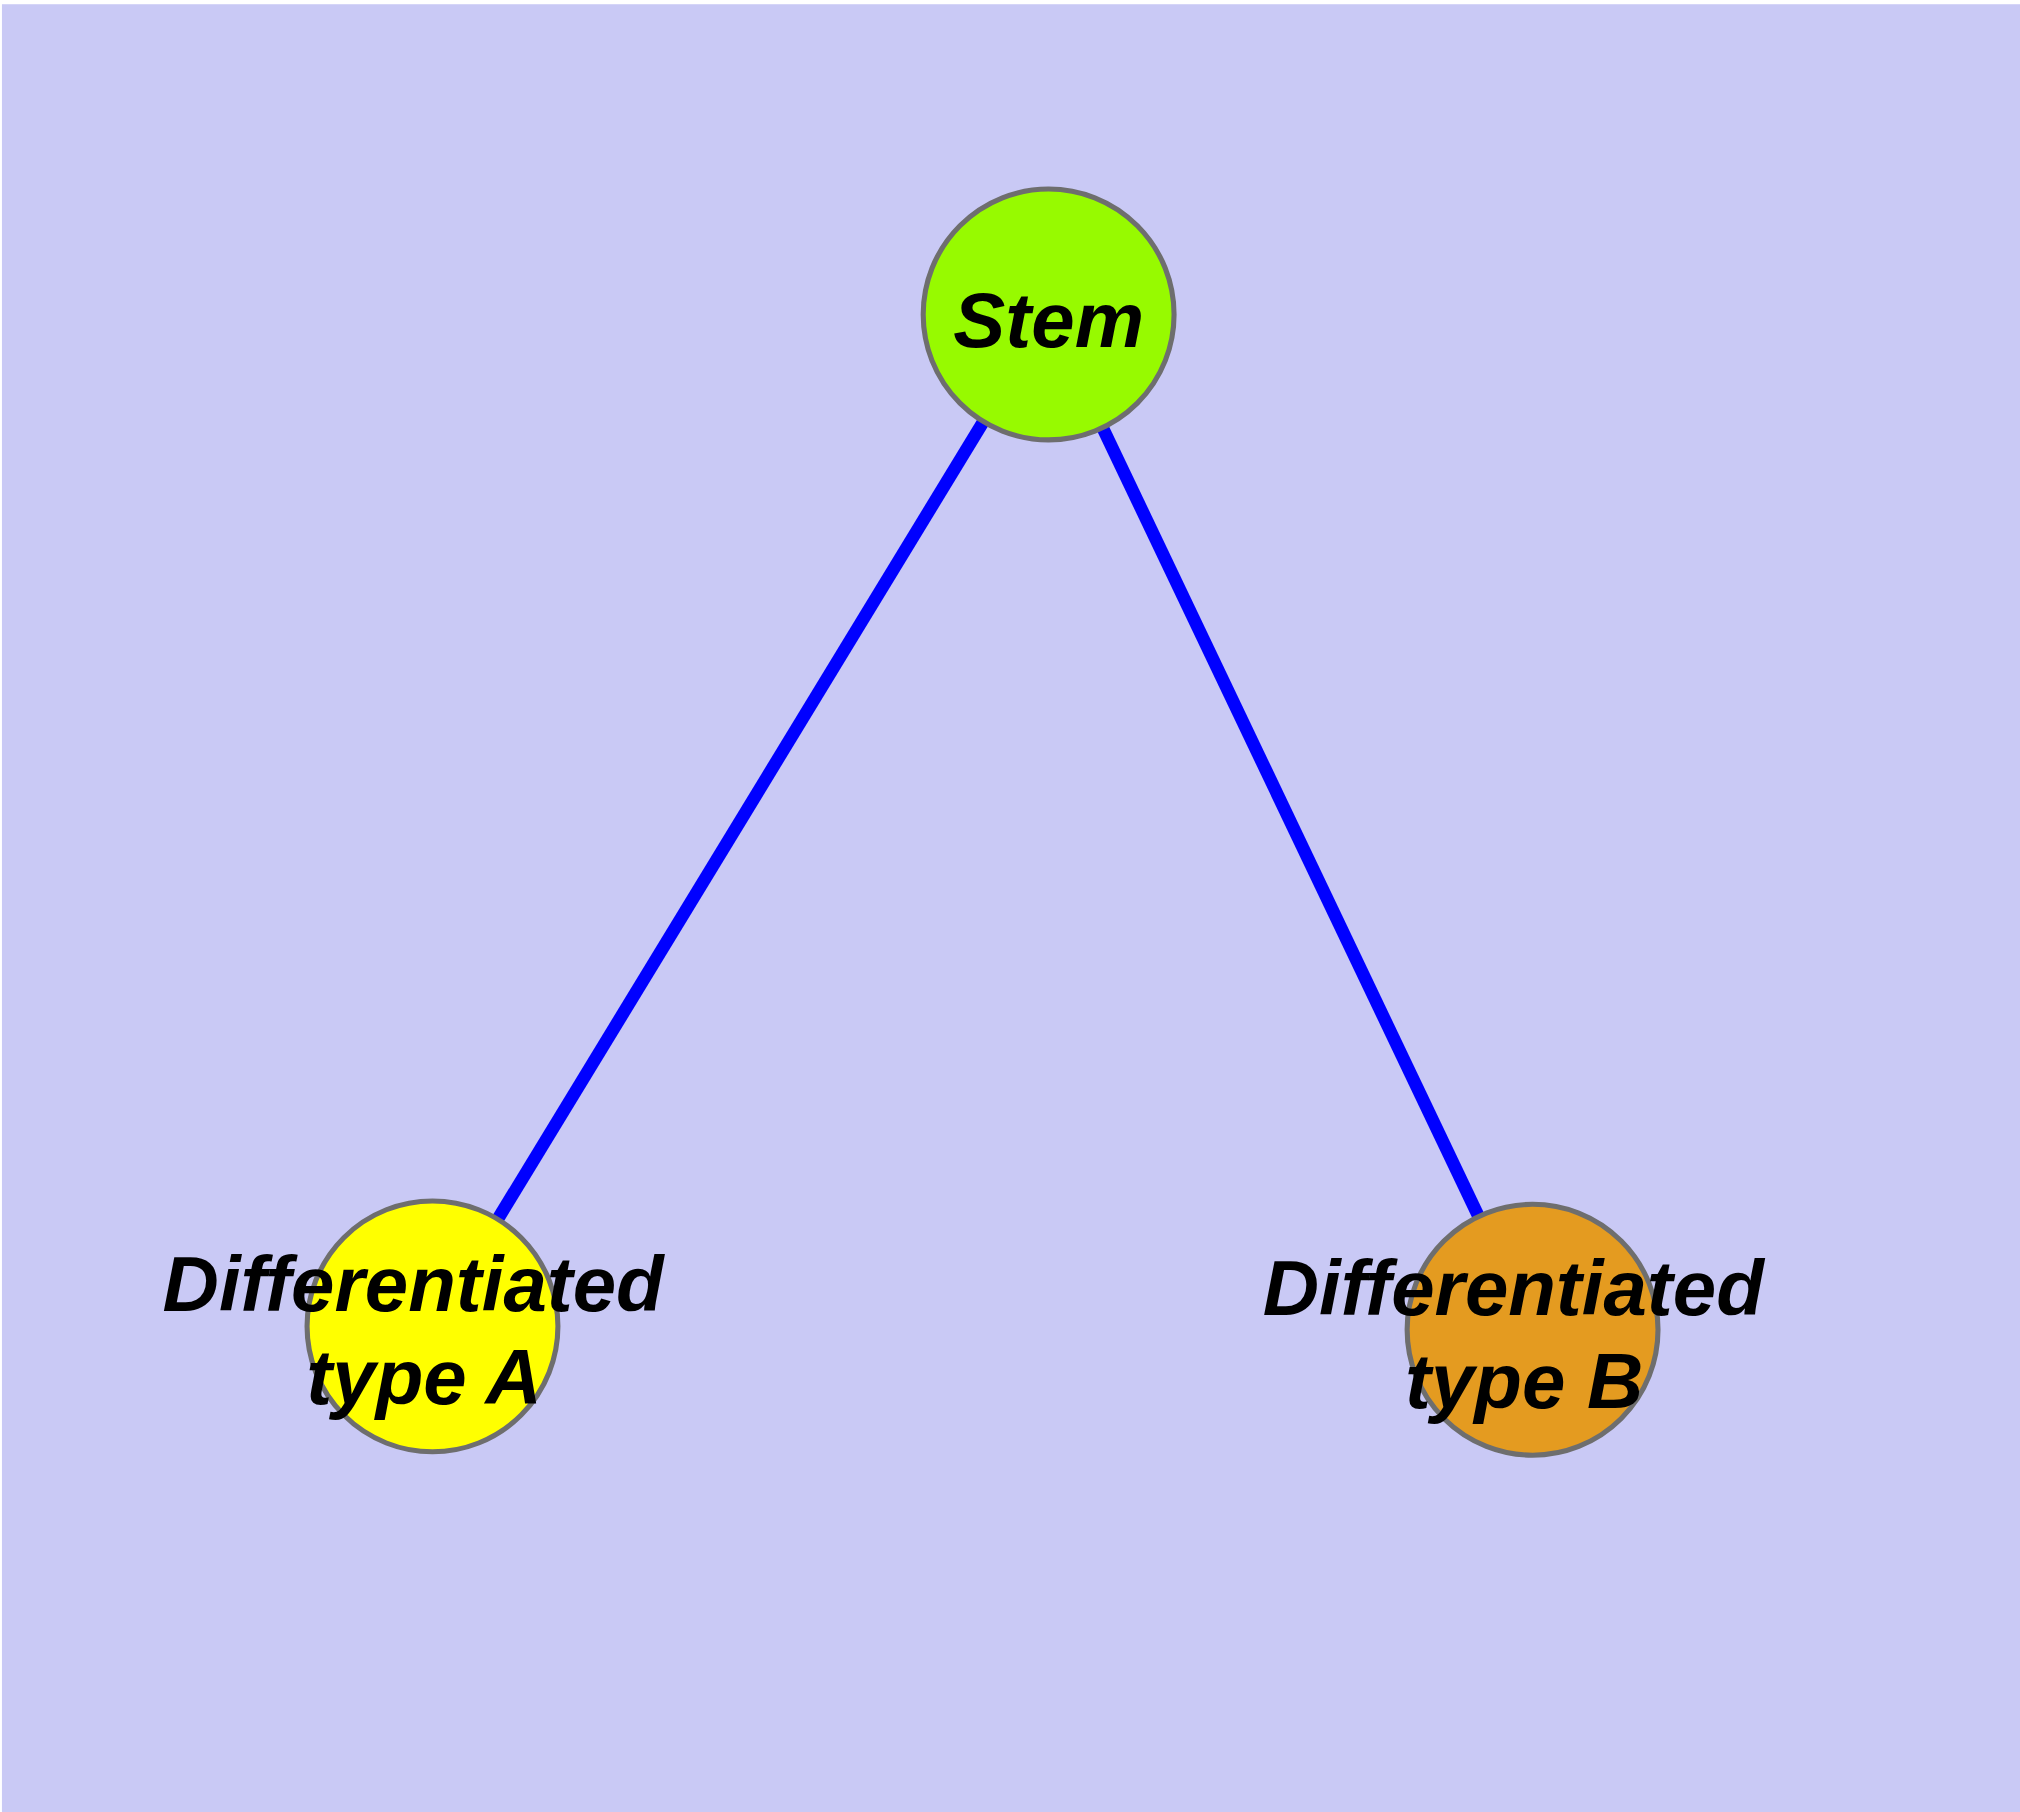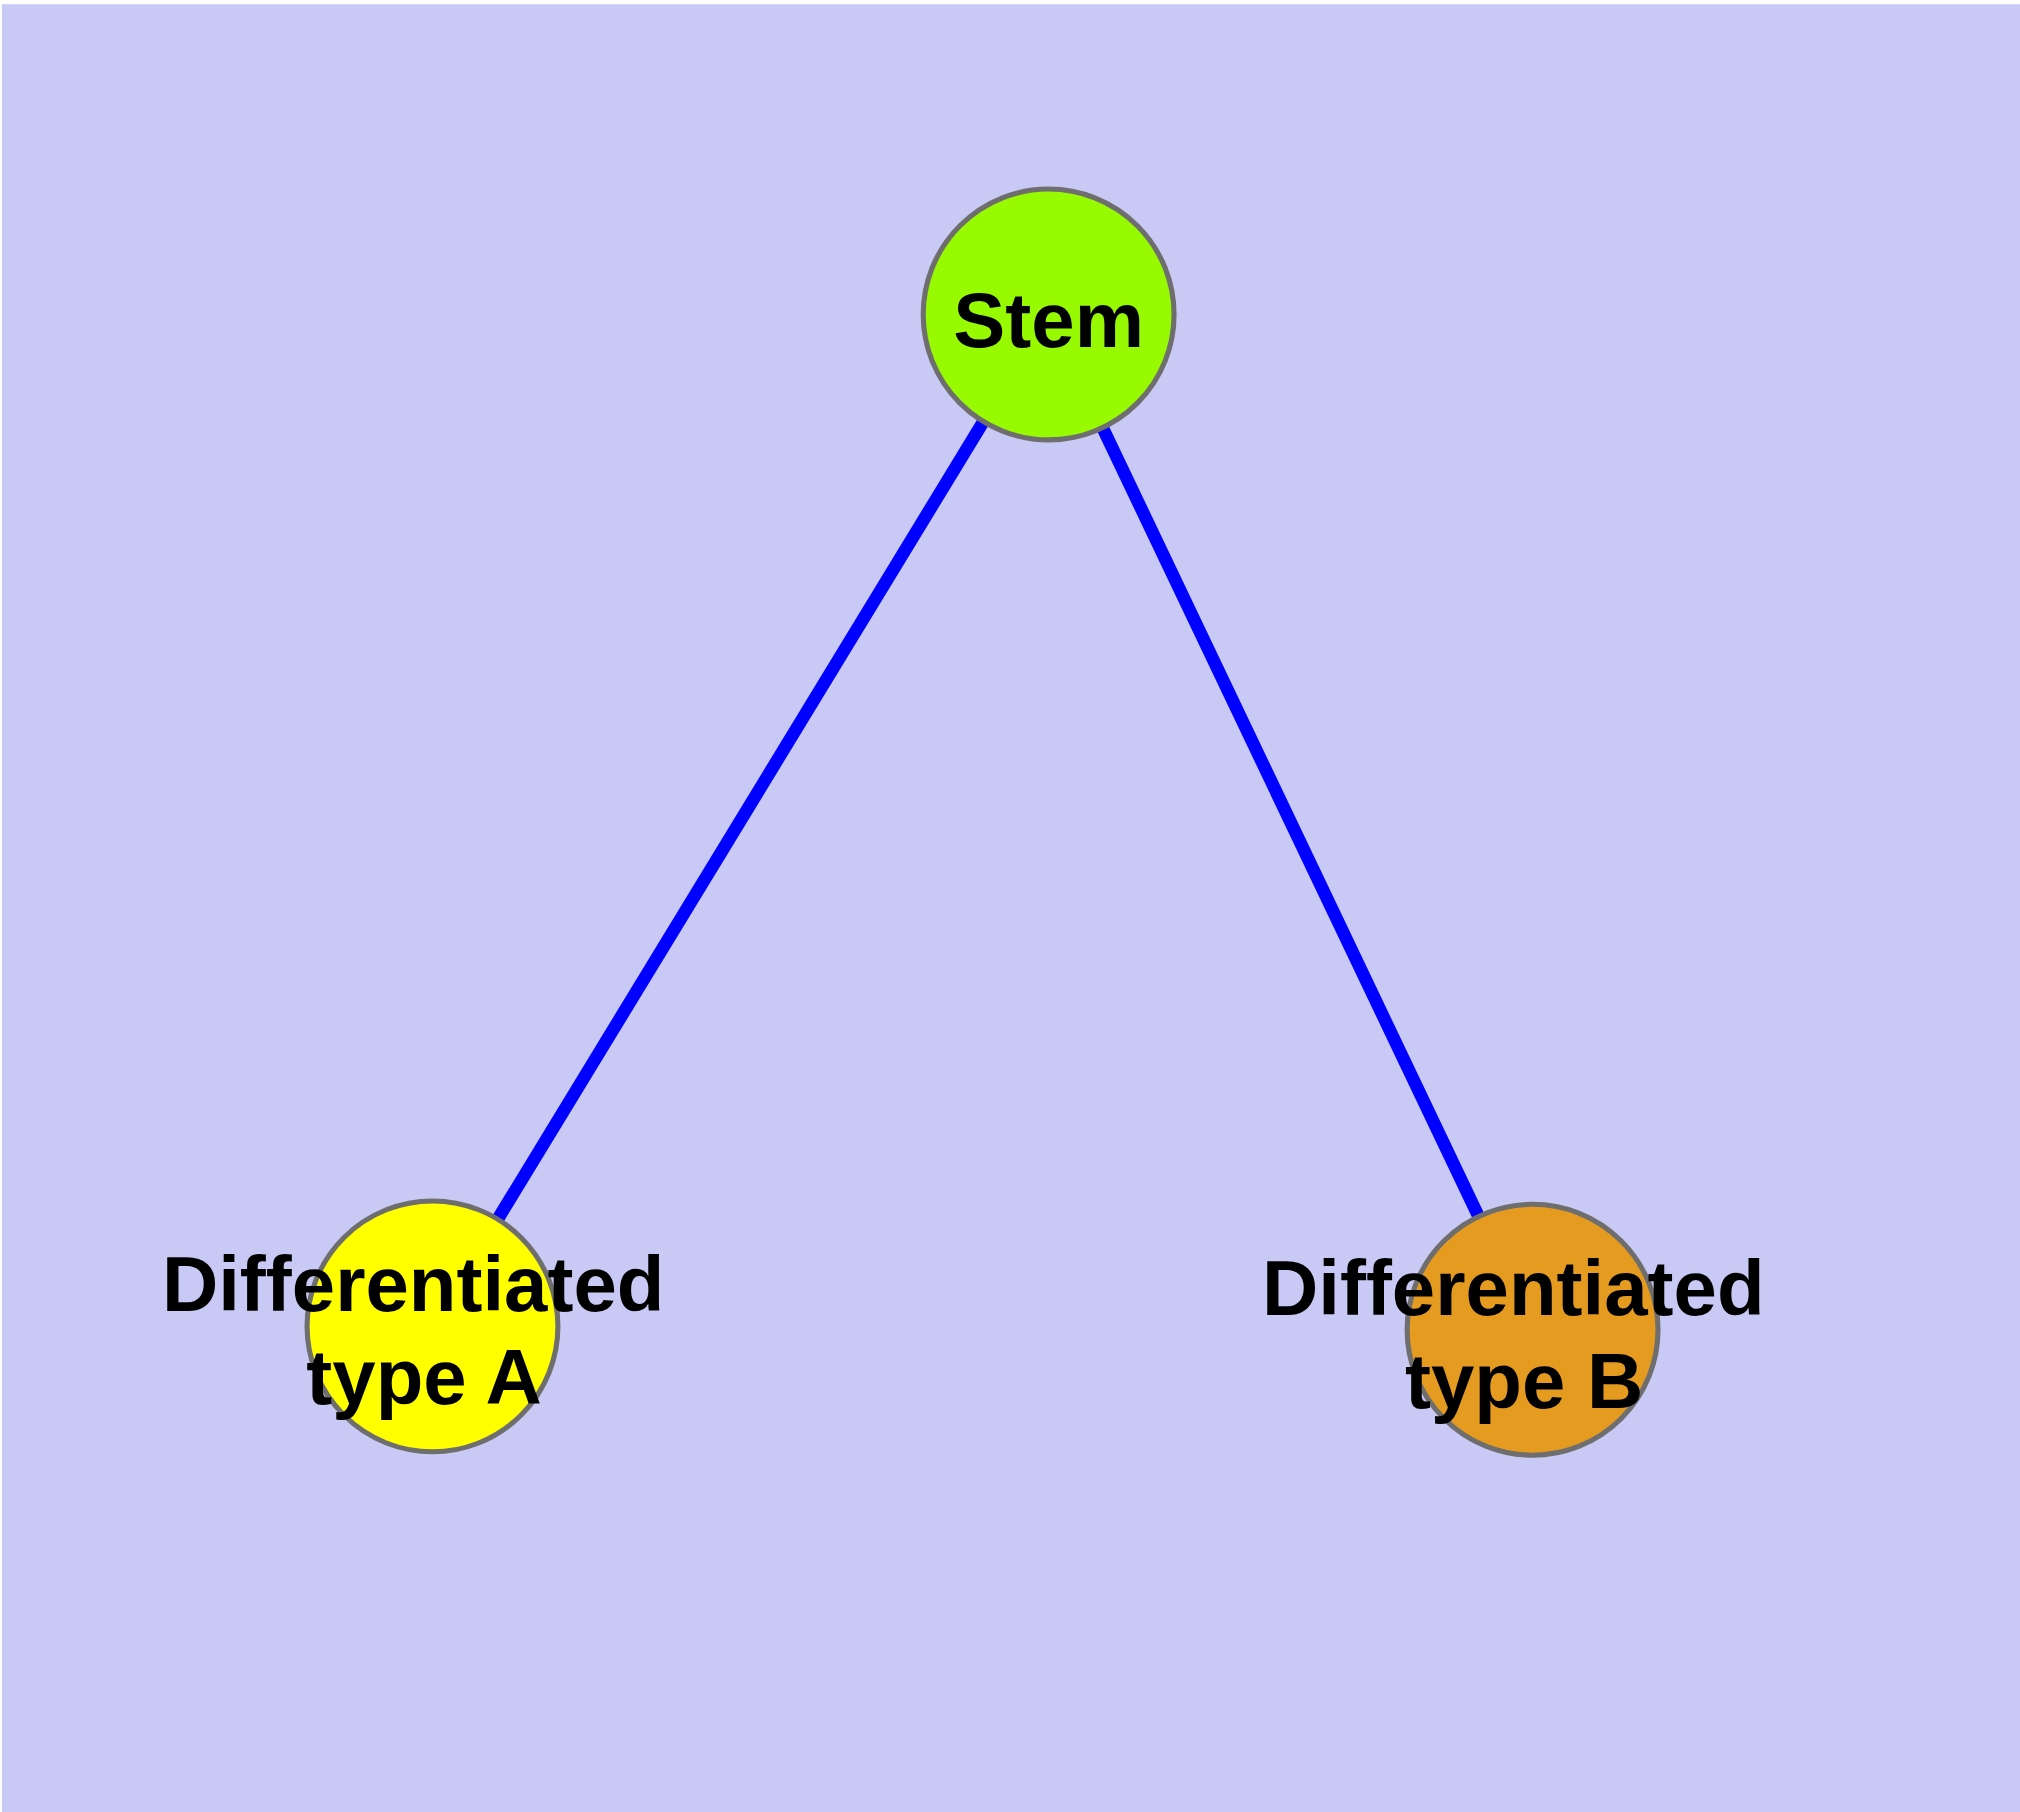--- a/index.html
+++ b/index.html
@@ -7,20 +7,21 @@
     padding: 0;
     background: #ffffff;
     width: 2021px;
     height: 1812px;
     overflow: hidden;
   }
   .stage {
     position: relative;
     width: 2021px;
     height: 1812px;
+    font-style: italic;
   }
   svg.diagram {
     display: block;
     width: 2021px;
     height: 1812px;
   }
   .edge {
     stroke-width: 15;
     stroke-linecap: butt;
     fill: none;

